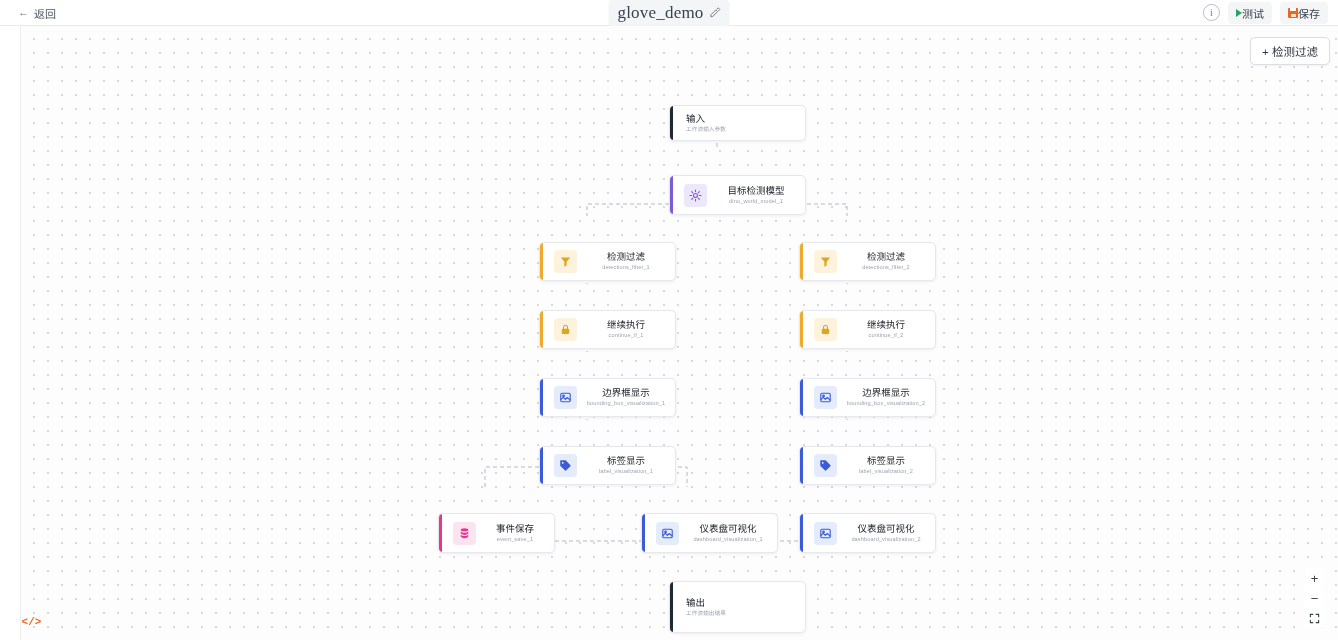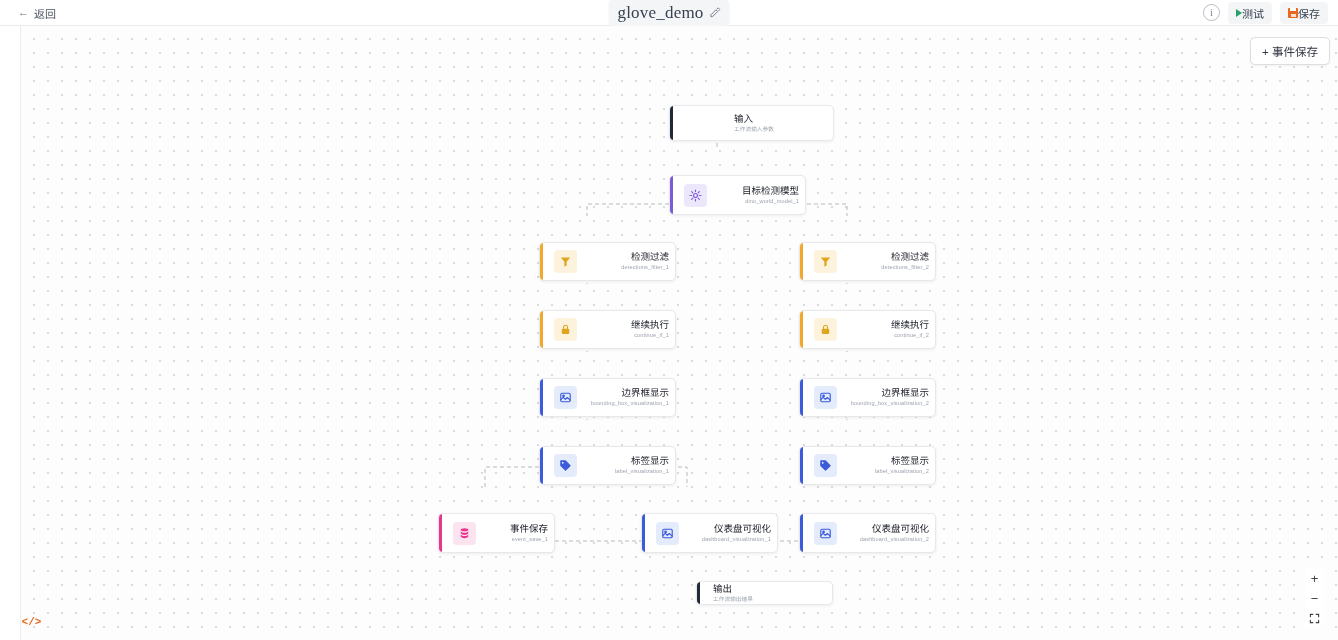--- a/index.html
+++ b/index.html
@@ -145,21 +145,21 @@
   .node-icon {
     width: 23px; height: 23px;
     border-radius: 4px;
     margin-left: 14px;
     flex: 0 0 auto;
     display: flex; align-items: center; justify-content: center;
   }
   .node-body {
     flex: 1 1 auto;
     display: flex; flex-direction: column;
-    align-items: flex-end;
+    align-items: center;
     justify-content: center;
     padding: 0 6px;
     min-width: 0;
   }
   .node-body.left-pad { align-items: flex-start; padding-left: 16px; }
   .node-title {
     font-size: 9.5px;
     color: #20242c;
     line-height: 1.3;
     white-space: nowrap;
@@ -235,21 +235,21 @@
       <span class="save-glyph"></span>
       <span>保存</span>
     </button>
   </div>
 </div>
 
 <div class="canvas-left-gutter"></div>
 
 <div class="canvas">
 
-  <button class="add-node-btn">+ 事件保存</button>
+  <button class="add-node-btn">+ 检测过滤</button>
 
   <svg class="edges" width="1317" height="614" viewBox="0 0 1317 614">
     <g stroke="#b7b9bf" stroke-width="1" fill="none" stroke-dasharray="4 3">
 
       <path d="M696 89 L696 123"></path>
 
       <path d="M696 163 L696 178 L566 178 L566 190"></path>
       <path d="M696 163 L696 178 L826 178 L826 190"></path>
 
       <path d="M566 229 L566 258"></path>
@@ -270,21 +270,21 @@
 
       <path d="M826 433 L826 461"></path>
 
       <path d="M464 501 L464 515 L666 515 L666 529"></path>
       <path d="M666 501 L666 529"></path>
       <path d="M826 501 L826 515 L666 515"></path>
     </g>
   </svg>
 
   <div id="nodes-layer">
-      <div class="node" style="left: 648px; top: 79px; width: 165px; height: 36px; padding-left: 48px;">
+      <div class="node" style="left: 648px; top: 79px; width: 137px; height: 36px;">
         <div class="accent" style="background: rgb(31, 41, 55);"></div>
         <div class="node-body left-pad">
           <div class="node-title">输入</div>
           <div class="node-sub">工作流输入参数</div>
         </div>
       </div>
       <div class="node" style="left: 648px; top: 149px; width: 137px; height: 40px;">
         <div class="accent" style="background: rgb(124, 92, 214);"></div>
         <div class="node-icon" style="background: rgb(236, 231, 251);">
           <svg width="13" height="13" viewBox="0 0 16 16" fill="none" stroke="#7c5cd6" stroke-width="1.4" stroke-linecap="round" stroke-linejoin="round">
@@ -436,21 +436,21 @@
             <rect x="2.2" y="2.8" width="11.6" height="10.4" rx="1.4"></rect>
             <path d="M2.2 10.6l3-2.8 2.6 2.4 2.4-2.2 3.6 3.2"></path>
             <circle cx="5.6" cy="6" r="1"></circle>
           </svg>
         </div>
         <div class="node-body">
           <div class="node-title">仪表盘可视化</div>
           <div class="node-sub">dashboard_visualization_2</div>
         </div>
       </div>
-      <div class="node" style="left: 675px; top: 555px; width: 137px; height: 24px;">
+      <div class="node" style="left: 648px; top: 555px; width: 137px; height: 52px;">
         <div class="accent" style="background: rgb(31, 41, 55);"></div>
         <div class="node-body left-pad">
           <div class="node-title">输出</div>
           <div class="node-sub">工作流输出结果</div>
         </div>
       </div>
     </div>
 
   <div class="zoom-controls">
     <button class="zoom-btn">+</button>

